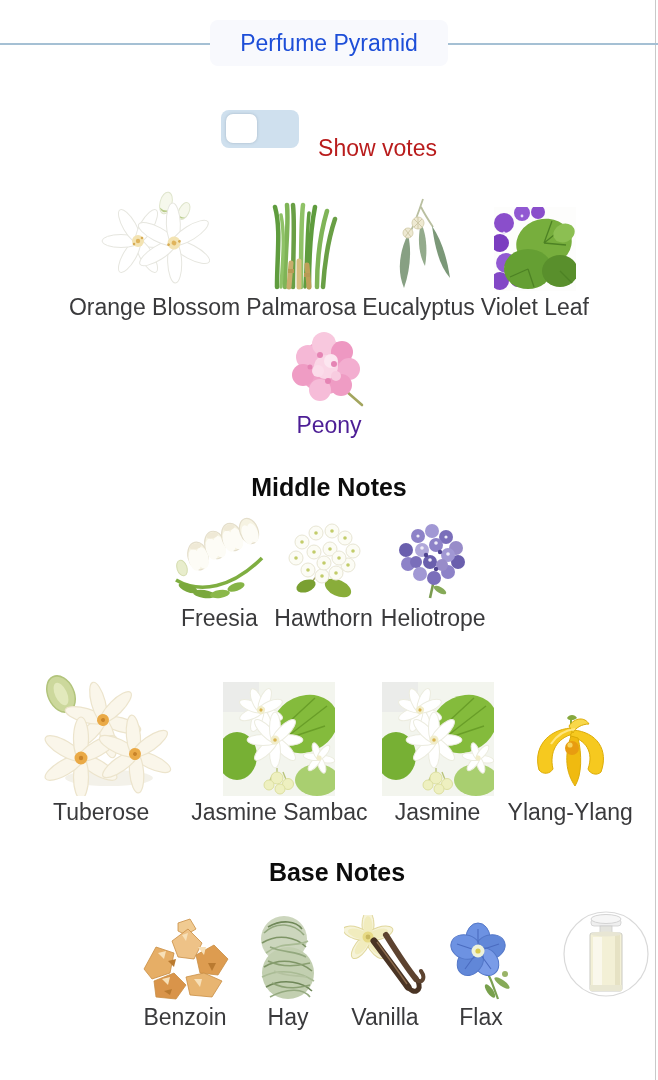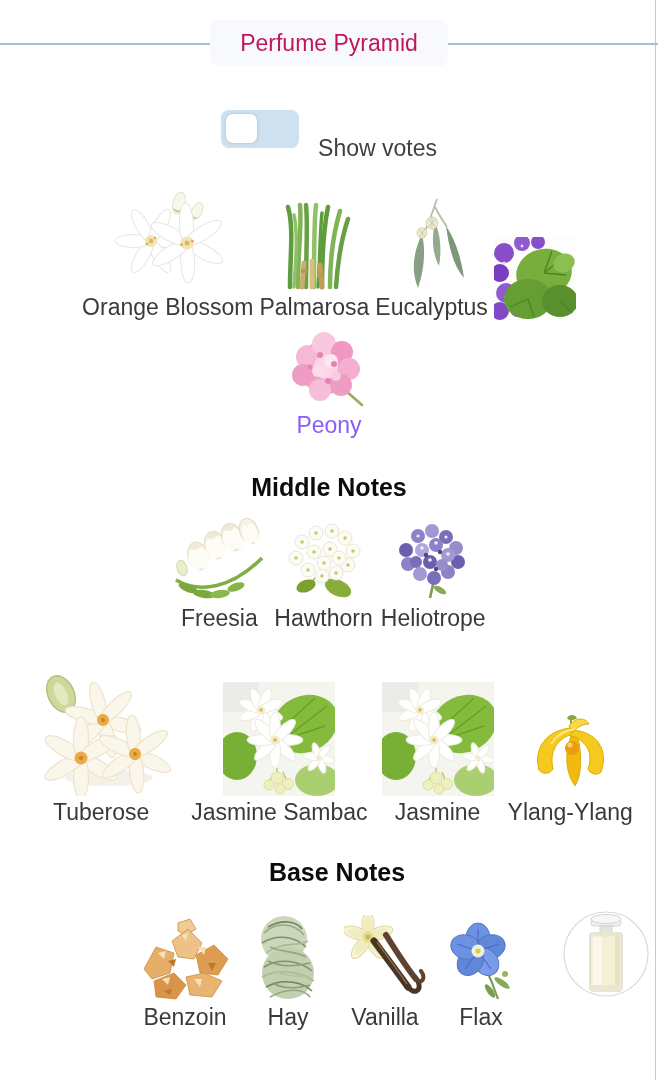--- a/index.html
+++ b/index.html
@@ -2,39 +2,39 @@
 <html><head>
 <meta charset="utf-8">
 <style>
   html,body{margin:0;padding:0;background:#fff;}
   .page{position:relative;width:658px;height:1080px;background:#ffffff;overflow:hidden;
         font-family:"Liberation Sans",sans-serif;color:#1a1a1a;}
   .right-edge{position:absolute;top:0;bottom:0;right:2px;width:1px;background:#c9c9c9;}
   .divider{position:absolute;top:43px;left:0;right:0;height:2px;background:#a5c0d4;}
   .title-chip{position:relative;z-index:1;margin:20px auto 0;width:max-content;
               padding:9px 30px;background:#f8f9fd;border-radius:8px;
-              font-size:23px;line-height:28px;color:#be185d;}
+              font-size:23px;line-height:28px;color:#1d4ed8;}
   .votes-row{display:flex;align-items:center;justify-content:center;margin-top:29px;gap:19px;}
   .toggle{position:relative;width:78px;height:38px;border-radius:8px;background:#cfe0ee;cursor:pointer;}
   .toggle-knob{position:absolute;left:5px;top:4px;width:31px;height:29px;background:#ffffff;
                border-radius:7px;box-shadow:0 0 3px rgba(90,110,130,.35);}
-  .votes-label{font-size:23px;color:#404040;margin-top:40px;}
+  .votes-label{font-size:23px;color:#b91c1c;margin-top:40px;}
   .section-heading{font-size:25px;line-height:29px;font-weight:bold;text-align:center;color:#0c0c0c;}
   .h-top{margin-top:44px;}
   .h-mid{margin-top:34px;}
   .h-base{margin-top:32px;padding-left:16px;}
   .row{display:flex;justify-content:center;align-items:flex-end;}
   .row-top1{gap:6px;margin-top:23px;}
   .row-top2{margin-top:10px;}
   .row-mid1{gap:14px;margin-top:36px;}
   .row-mid2{gap:8px;margin-top:12px;}
   .row-base{gap:16px;margin-top:26px;}
   .note{display:flex;flex-direction:column;align-items:center;}
   .note-label{font-size:23px;line-height:27px;margin-top:3px;white-space:nowrap;color:#3a3a3c;}
-  .note-peony .note-label{color:#8b5cf6;}
+  .note-peony .note-label{color:#4c1d95;}
   .bottle-float{position:absolute;top:906px;right:6px;cursor:pointer;}
 </style>
 </head>
 <body>
 
 <div class="page">
   <div class="right-edge"></div>
   <div class="divider"></div>
 
   <div class="title-chip">Perfume Pyramid</div>
@@ -150,20 +150,21 @@
         </g>
         <ellipse cx="50" cy="36" rx="28" ry="24" fill="#77ae3d" transform="rotate(-15 50 36)"></ellipse>
         <ellipse cx="34" cy="62" rx="24" ry="20" fill="#659f33"></ellipse>
         <ellipse cx="66" cy="64" rx="18" ry="16" fill="#598f2c"></ellipse>
         <g stroke="#4d8224" stroke-width="1.3" fill="none">
           <path d="M50,36 L70,20 M50,36 L72,38 M50,36 L58,14"></path>
           <path d="M34,62 L16,70 M34,62 L40,80 M66,64 L78,76"></path>
         </g>
         <ellipse cx="70" cy="26" rx="11" ry="9" fill="#8cbf52" transform="rotate(-25 70 26)"></ellipse>
       </svg>
+      <div class="note-label">Violet Leaf</div>
     </div>
   </div>
 
   <div class="row row-top2">
     <div class="note note-peony">
       <svg width="78" height="78" viewBox="0 0 78 78">
         <path d="M56,60 L72,74" stroke="#a3a55e" stroke-width="2.6" stroke-linecap="round"></path>
         <circle cx="36" cy="36" r="27" fill="#f0a3c8"></circle>
         <circle cx="18" cy="26" r="12" fill="#f5b8d6"></circle>
         <circle cx="34" cy="13" r="12" fill="#f8c8de"></circle>

